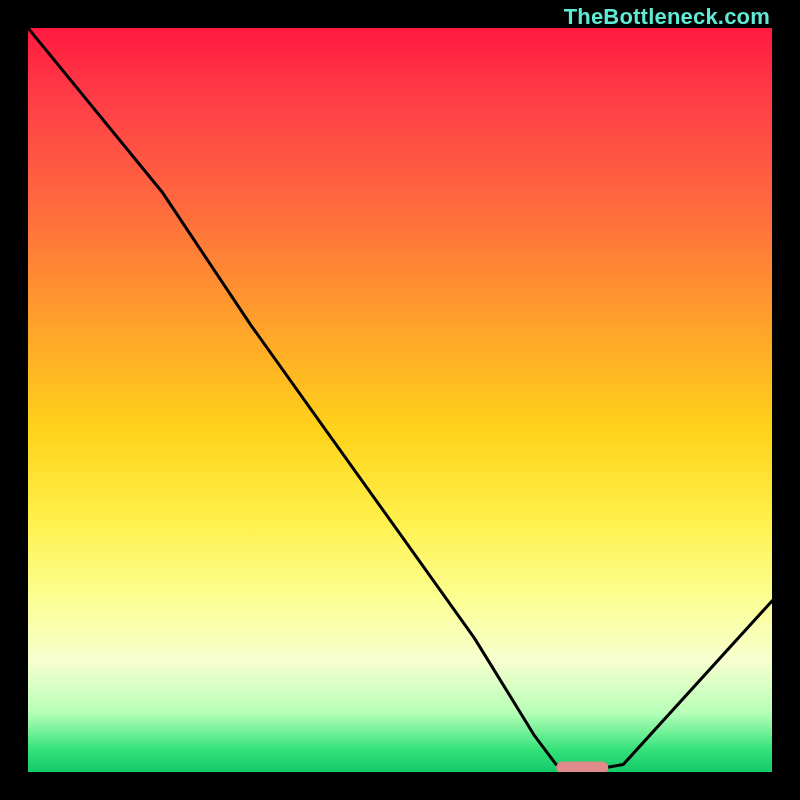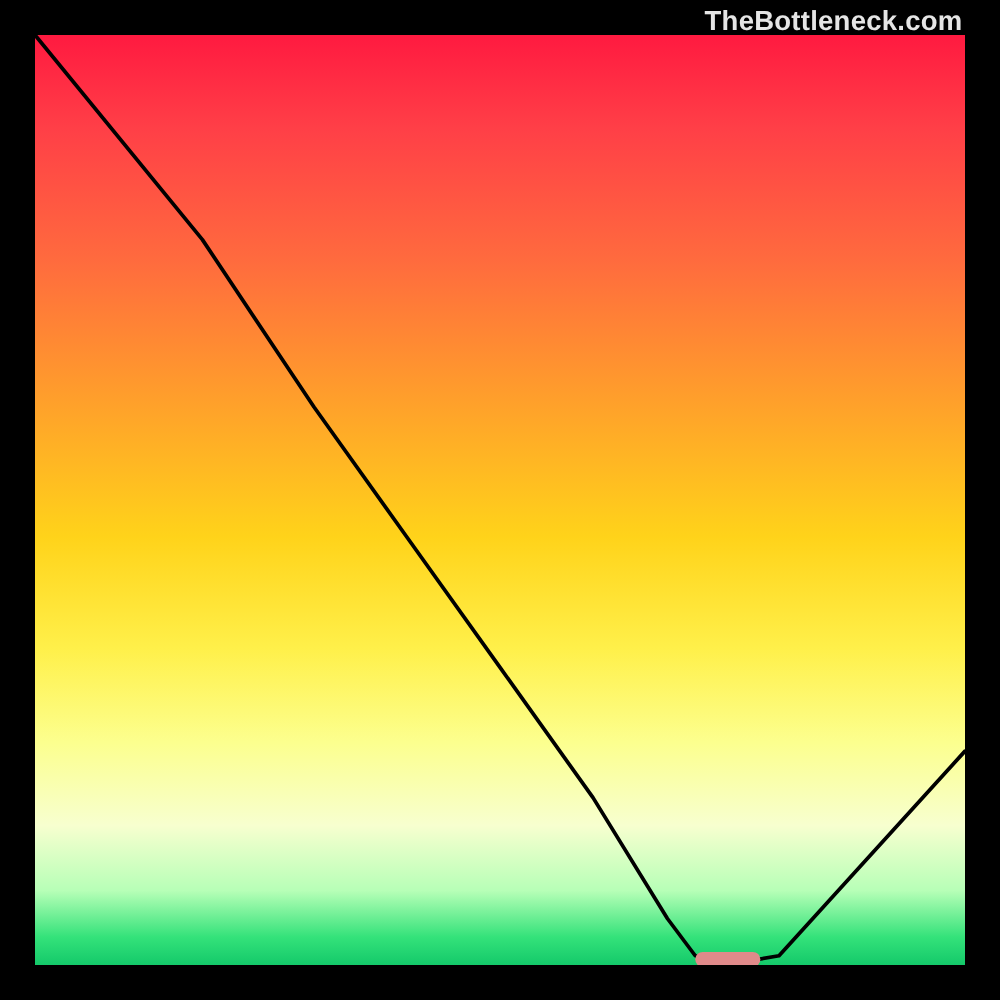--- a/index.html
+++ b/index.html
@@ -34,21 +34,21 @@
       #f7ffcf 85%,
       #b7ffb7 92%,
       #34e27a 97%,
       #14c96a 100%
     );
   }
   .watermark {
     position: absolute;
     top: 4px;
     right: 30px;
-    color: #e5e5e5;
+    color: #5eead4;
     font-size: 22px;
     font-weight: 600;
     letter-spacing: 0.2px;
     user-select: none;
   }
   svg.curve {
     position: absolute;
     inset: 0;
     width: 100%;
     height: 100%;

